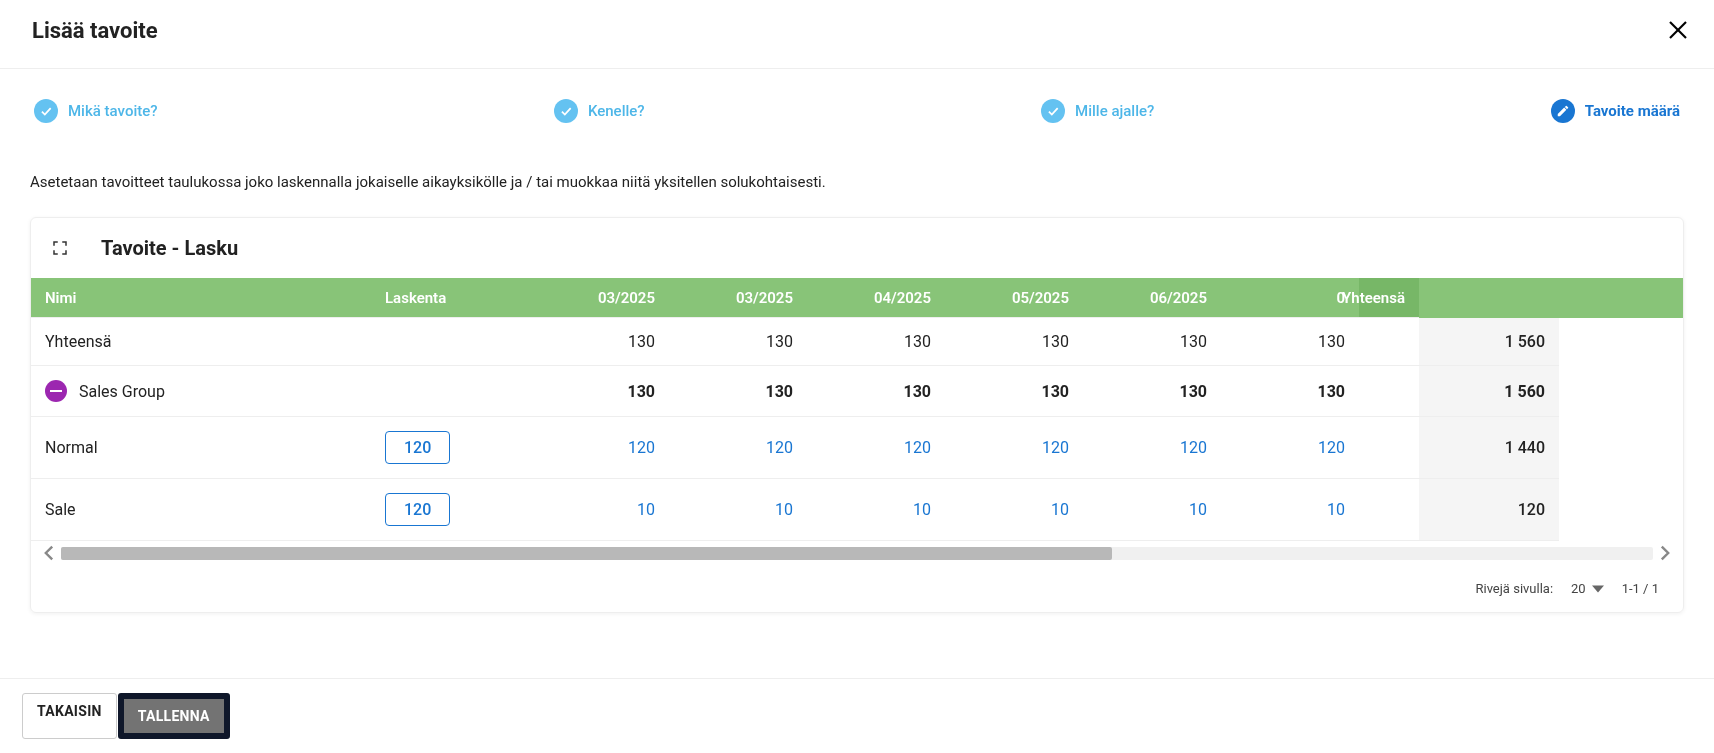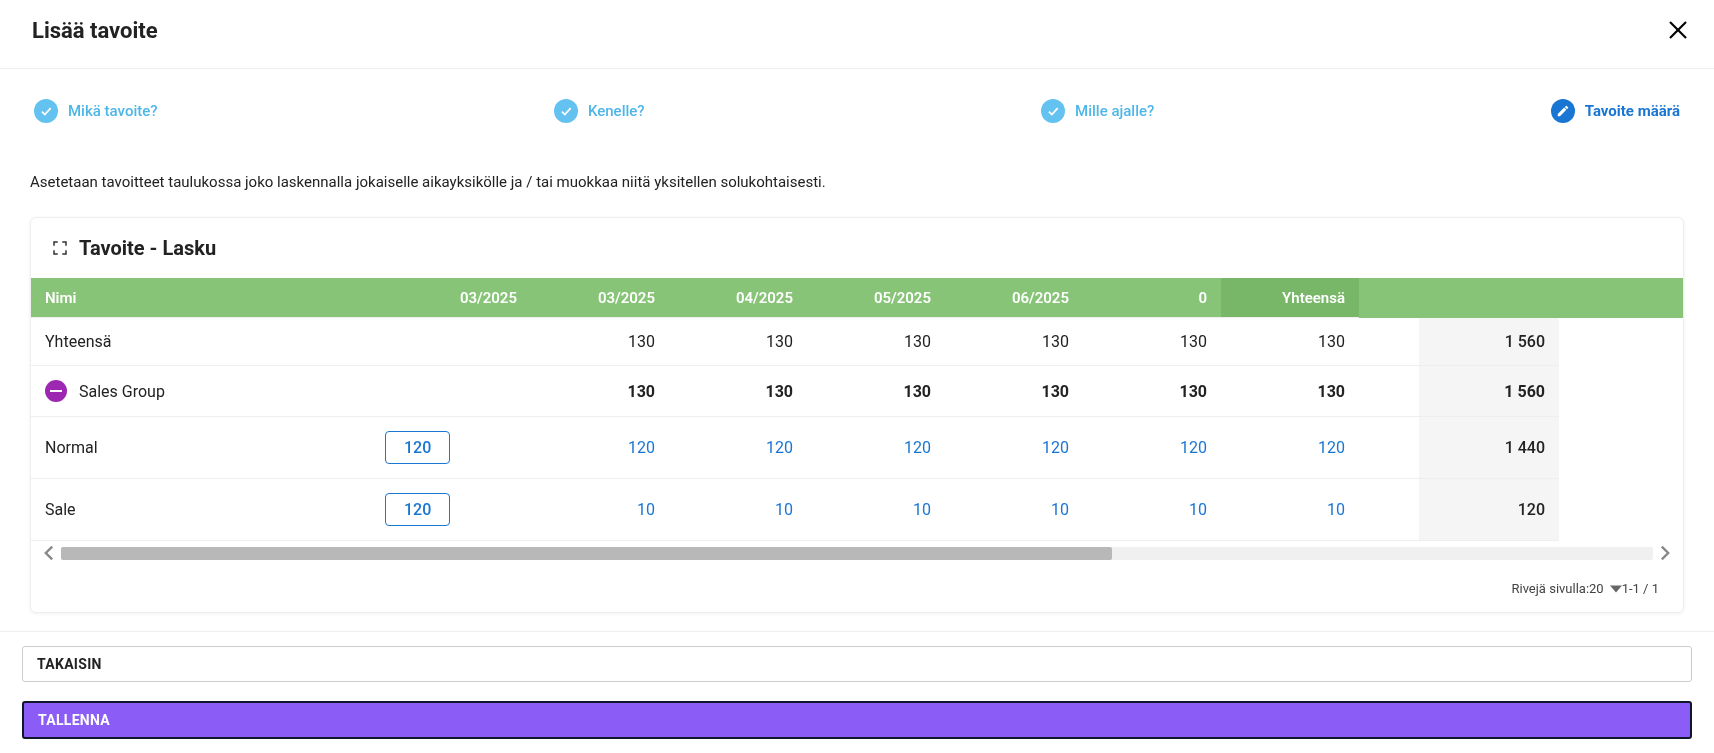--- a/index.html
+++ b/index.html
@@ -19,21 +19,21 @@
   .step.done .step-icon { background:#64c2f1; }
   .step.done .step-icon svg { stroke:#fff; width:14px; height:14px; stroke-width:3; fill:none; }
   .step.active .step-icon { background:#1976d2; }
   .step.active .step-icon svg { fill:#fff; width:14px; height:14px; }
   .step.done .step-label { color:#4db6e8; font-weight:500; font-size:15px; }
   .step.active .step-label { color:#1976d2; font-weight:700; font-size:15px; }
 
   .description { font-size:15px; color:#222; margin-bottom:26px;margin-top:16px; }
 
   .card { border:1px solid #eee; border-radius:6px; box-shadow: 0 1px 4px rgba(0,0,0,0.06); overflow:hidden; }
-  .card-header { display:flex; align-items:center; gap:10px; padding:18px 20px; }
+  .card-header { display:flex; align-items:center; gap:32px; padding:18px 20px; }
   .expand-icon { width:18px; height:18px; display:flex; align-items:center; justify-content:center; cursor:pointer; }
   .card-title { font-size:20px; font-weight:700; }
 
   .table-wrap { overflow:hidden; position:relative; }
   .grid { display:grid; grid-template-columns: 340px 160px repeat(6, 138px) 60px 140px; }
   .thead { background:#88c478; color:#fff; font-weight:600; font-size:15px; }
   .th, .td { padding:14px 14px; border-bottom:1px solid #eee; display:flex; align-items:center; }
   .th { height:40px; }
   .th.right, .td.right { justify-content:flex-end; }
   .th.total { background:#77b767; }
@@ -44,28 +44,28 @@
   .collapse-btn svg { width:12px; height:2px; }
 
   .link-val { color:#1976d2; cursor:pointer; }
   .calc-box { border:1.5px solid #1976d2; border-radius:4px; padding:6px 18px; color:#1976d2; font-weight:500; cursor:pointer; }
 
   .table-scroll { display:flex; align-items:center; padding:4px 10px; gap:4px; }
   .scroll-arrow { width:16px; height:16px; display:flex; align-items:center; justify-content:center; color:#888; cursor:pointer; }
   .scroll-track { flex:1; height:13px; background:#f0f0f0; position:relative; border-radius:2px; }
   .scroll-thumb { position:absolute; left:0; top:0; height:100%; width:66%; background:#b8b8b8; border-radius:2px; cursor:pointer; }
 
-  .pager { display:flex; justify-content:flex-end; align-items:center; padding:16px 24px; font-size:13px; color:#444; }
+  .pager { display:flex; justify-content:flex-end; align-items:center; gap:18px; padding:16px 24px; font-size:13px; color:#444; }
   .pager .sel { display:flex; align-items:center; gap:6px; cursor:pointer;justify-content:space-between; }
   .pager .sel svg { width:12px; height:12px; fill:#666; }
 
-  .footer { border-top:1px solid #eee; padding:14px 22px; display:flex; justify-content:flex-start; gap:19px;flex-direction:column; }
+  .footer { border-top:1px solid #eee; padding:14px 22px; display:flex; justify-content:flex-start; gap:1px; }
   .btn { padding:9px 14px; font-size:14px; font-weight:700; border-radius:3px; cursor:pointer; letter-spacing:0.3px; }
   .btn-outline { border:1px solid #ccc; background:#fff; color:#222; }
-  .btn-primary { border:2px solid #0f172a; background:#8b5cf6; color:#fff; }
+  .btn-primary { border:6px solid #0f172a; background:#737373; color:#fff; }
 </style>
 </head>
 <body>
 
 <div class="header">
   <h1>Lisää tavoite</h1>
   <div class="close-btn">
     <svg viewBox="0 0 24 24">
         <line x1="4" y1="4" x2="20" y2="20"></line>
         <line x1="20" y1="4" x2="4" y2="20"></line>
@@ -121,20 +121,21 @@
             <path d="M4 15v5h5"></path>
             <path d="M20 15v5h-5"></path>
         </svg>
       </div>
       <div class="card-title">Tavoite - Lasku</div>
     </div>
 
     <div class="table-wrap">
       <div class="grid thead">
         <div class="th">Nimi</div>
+        <div class="th">Laskenta</div>
         <div class="th right">03/2025</div>
         <div class="th right">03/2025</div>
         <div class="th right">04/2025</div>
         <div class="th right">05/2025</div>
         <div class="th right">06/2025</div>
         <div class="th right" style="overflow:hidden;white-space:nowrap">0</div>
         <div class="th right total">Yhteensä</div>
       </div>
 
       <div class="grid row">

